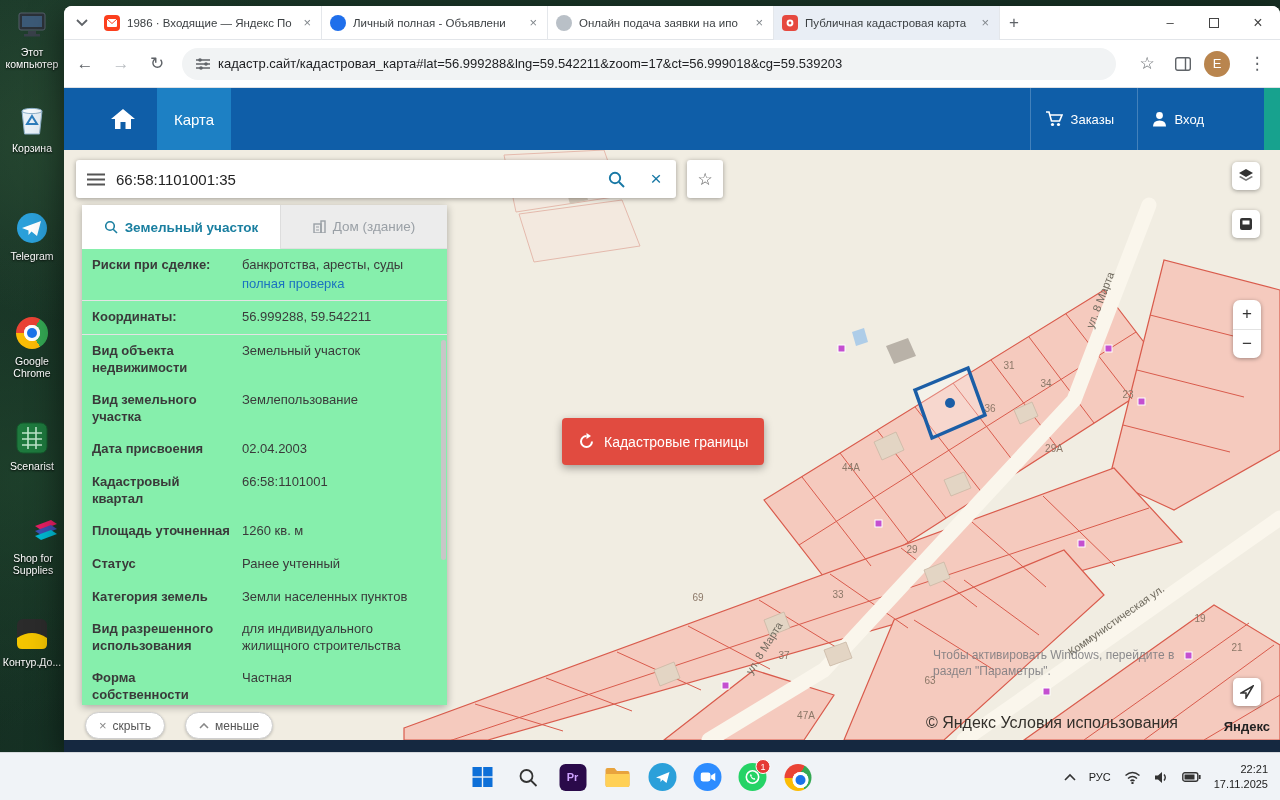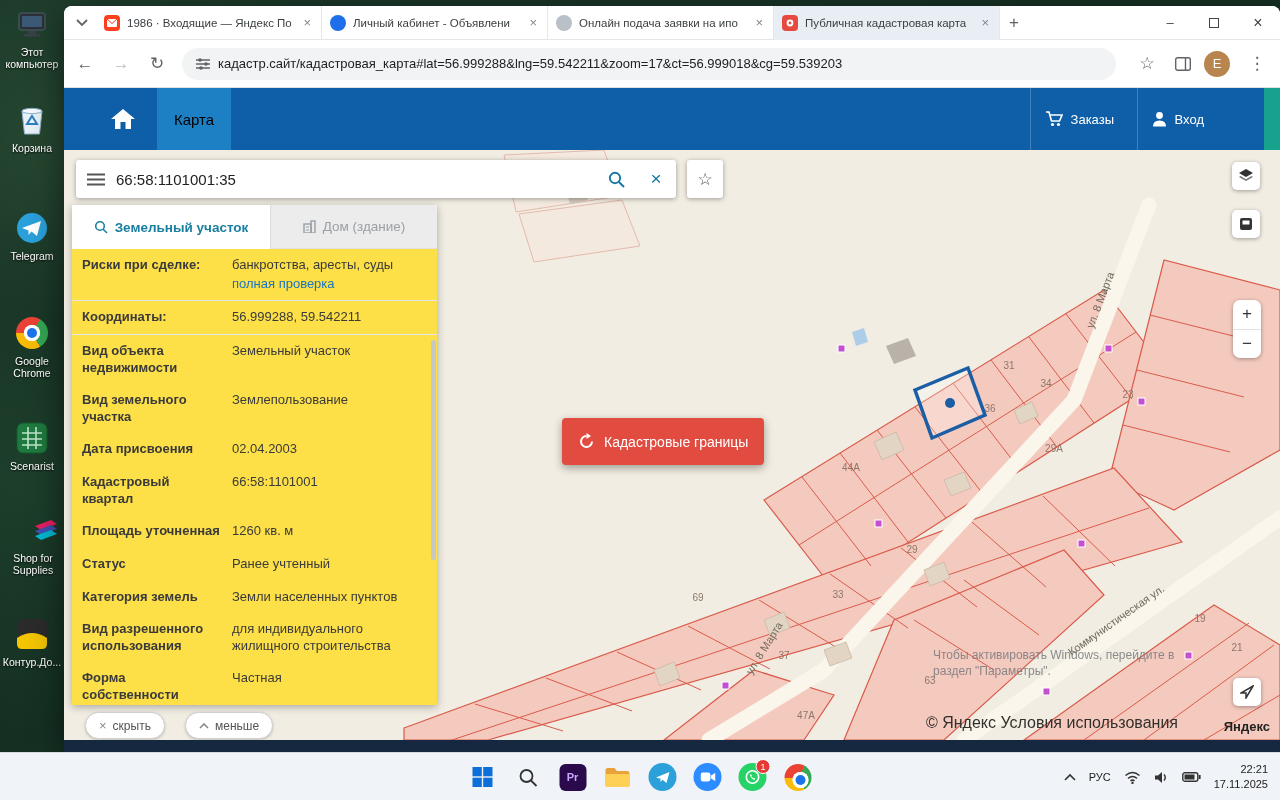--- a/index.html
+++ b/index.html
@@ -56,21 +56,21 @@
   .urltext { font-size:13px; color:#202124; white-space:nowrap; overflow:hidden; }
   .avatar { width:26px; height:26px; border-radius:50%; background:#b9854e; color:#fff;
     font-size:13px; display:flex; align-items:center; justify-content:center; margin:0 6px; }
 
   
   .page { position:absolute; left:0; top:82px; width:1216px; height:664px; background:#f1ede2; }
   .siteheader { position:absolute; left:0; top:0; width:1216px; height:62px; background:#0f5ea8; }
   .homebtn { position:absolute; left:34px; top:12px; width:50px; height:38px; display:flex;
     align-items:center; justify-content:center; }
   .maptab { position:absolute; left:93px; top:0; width:74px; height:62px; background:#1d80c4;
-    color:#000000; font-size:15px; display:flex; align-items:center; justify-content:center; }
+    color:#ffffff; font-size:15px; display:flex; align-items:center; justify-content:center; }
   .hdrbtn { position:absolute; top:0; height:62px; display:flex; align-items:center; gap:8px;
     color:#fff; font-size:13px; padding:0 14px; border-left:1px solid rgba(255,255,255,.22); }
   .tealedge { position:absolute; right:0; top:0; width:16px; height:62px; background:#17a28e; }
   .sitefooter { position:absolute; left:0; top:652px; width:1216px; height:12px; background:#152840; }
 
   .mapwrap { position:absolute; left:0; top:62px; width:1216px; height:590px; overflow:hidden; }
   .pnum { position:absolute; font-size:10px; color:#8c7868; transform:translate(-50%,-50%); }
   .street { position:absolute; font-size:11px; color:#6f6a5e; white-space:nowrap;
     transform-origin:center; }
   .mapbtn { position:absolute; width:28px; height:28px; background:#fff; border-radius:5px;
@@ -92,21 +92,21 @@
 
   .searchbar { position:absolute; left:12px; top:72px; width:600px; height:38px; background:#fff;
     border-radius:3px; box-shadow:0 1px 5px rgba(0,0,0,.35); display:flex; align-items:center; }
   .searchbar input { flex:1; border:none; outline:none; font-size:15px; color:#222;
     font-family:inherit; background:transparent; }
   .sb-ic { width:40px; display:flex; align-items:center; justify-content:center; color:#1878a5; }
   .starbox { position:absolute; left:623px; top:72px; width:36px; height:38px; background:#fff;
     border-radius:3px; box-shadow:0 1px 5px rgba(0,0,0,.35); display:flex; align-items:center;
     justify-content:center; font-size:17px; color:#555; }
 
-  .panel { position:absolute; left:8px; top:117px; width:365px; height:500px; background:#fde047;
+  .panel { position:absolute; left:18px; top:117px; width:365px; height:500px; background:#86efac;
     box-shadow:0 2px 8px rgba(0,0,0,.3); overflow:hidden; }
   .ptabs { display:flex; height:44px; }
   .ptab { display:flex; align-items:center; justify-content:center; gap:7px; font-size:13.5px; }
   .ptab.on { width:198px; color:#1a7fa0; font-weight:bold; background:#fff; }
   .ptab.off { flex:1; color:#9aa0a6; background:#ececec; border-left:1px solid #ddd;
     border-bottom:1px solid #e0e0e0; }
   .detail-row { display:grid; grid-template-columns:140px 1fr; gap:10px; padding:8px 14px 8px 10px;
     font-size:13px; color:#3a3a3a; line-height:1.28; }
   .detail-row.bordered { border-bottom:1px solid #e4e4e4; }
   .detail-label { font-weight:bold; }
@@ -225,21 +225,21 @@
           <svg width="10" height="8" viewBox="0 0 10 8">
               <rect width="10" height="8" rx="1" fill="#fff"></rect>
               <path d="M0 0 L5 4.5 L10 0" stroke="#fc3f1d" fill="none"></path>
             </svg>
         </span>
         <span class="title">1986 · Входящие — Яндекс По</span>
         <span class="x">×</span>
       </div>
       <div class="tab">
         <span class="fav" style="background:#1f6feb;border-radius:50%;"></span>
-        <span class="title">Личный кабинет - Объявлени</span>
+        <span class="title">Личный полная - Объявлени</span>
         <span class="x">×</span>
       </div>
       <div class="tab">
         <span class="fav" style="background:#b9c0c7;border-radius:50%;"></span>
         <span class="title">Онлайн подача заявки на ипо</span>
         <span class="x">×</span>
       </div>
       <div class="tab active">
         <span class="fav" style="background:#e6493f;">
           <svg width="10" height="10" viewBox="0 0 10 10">

